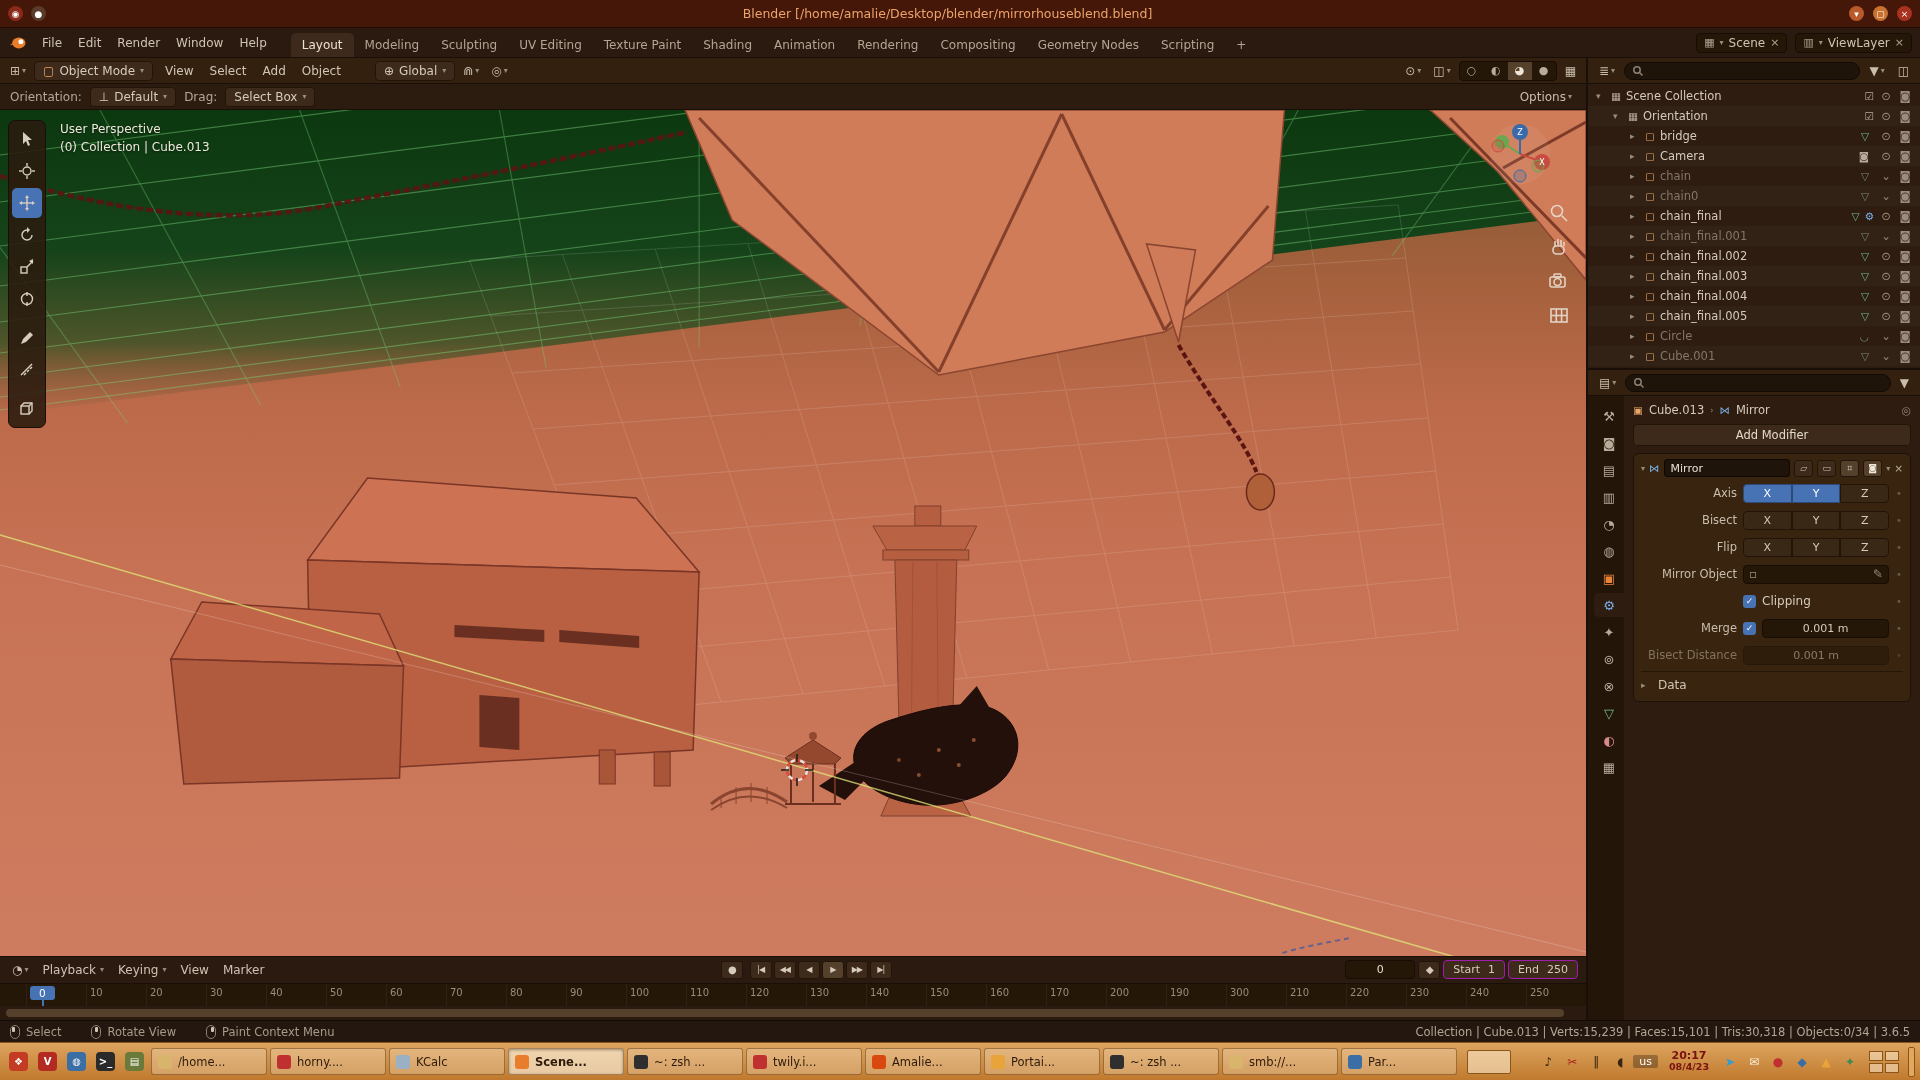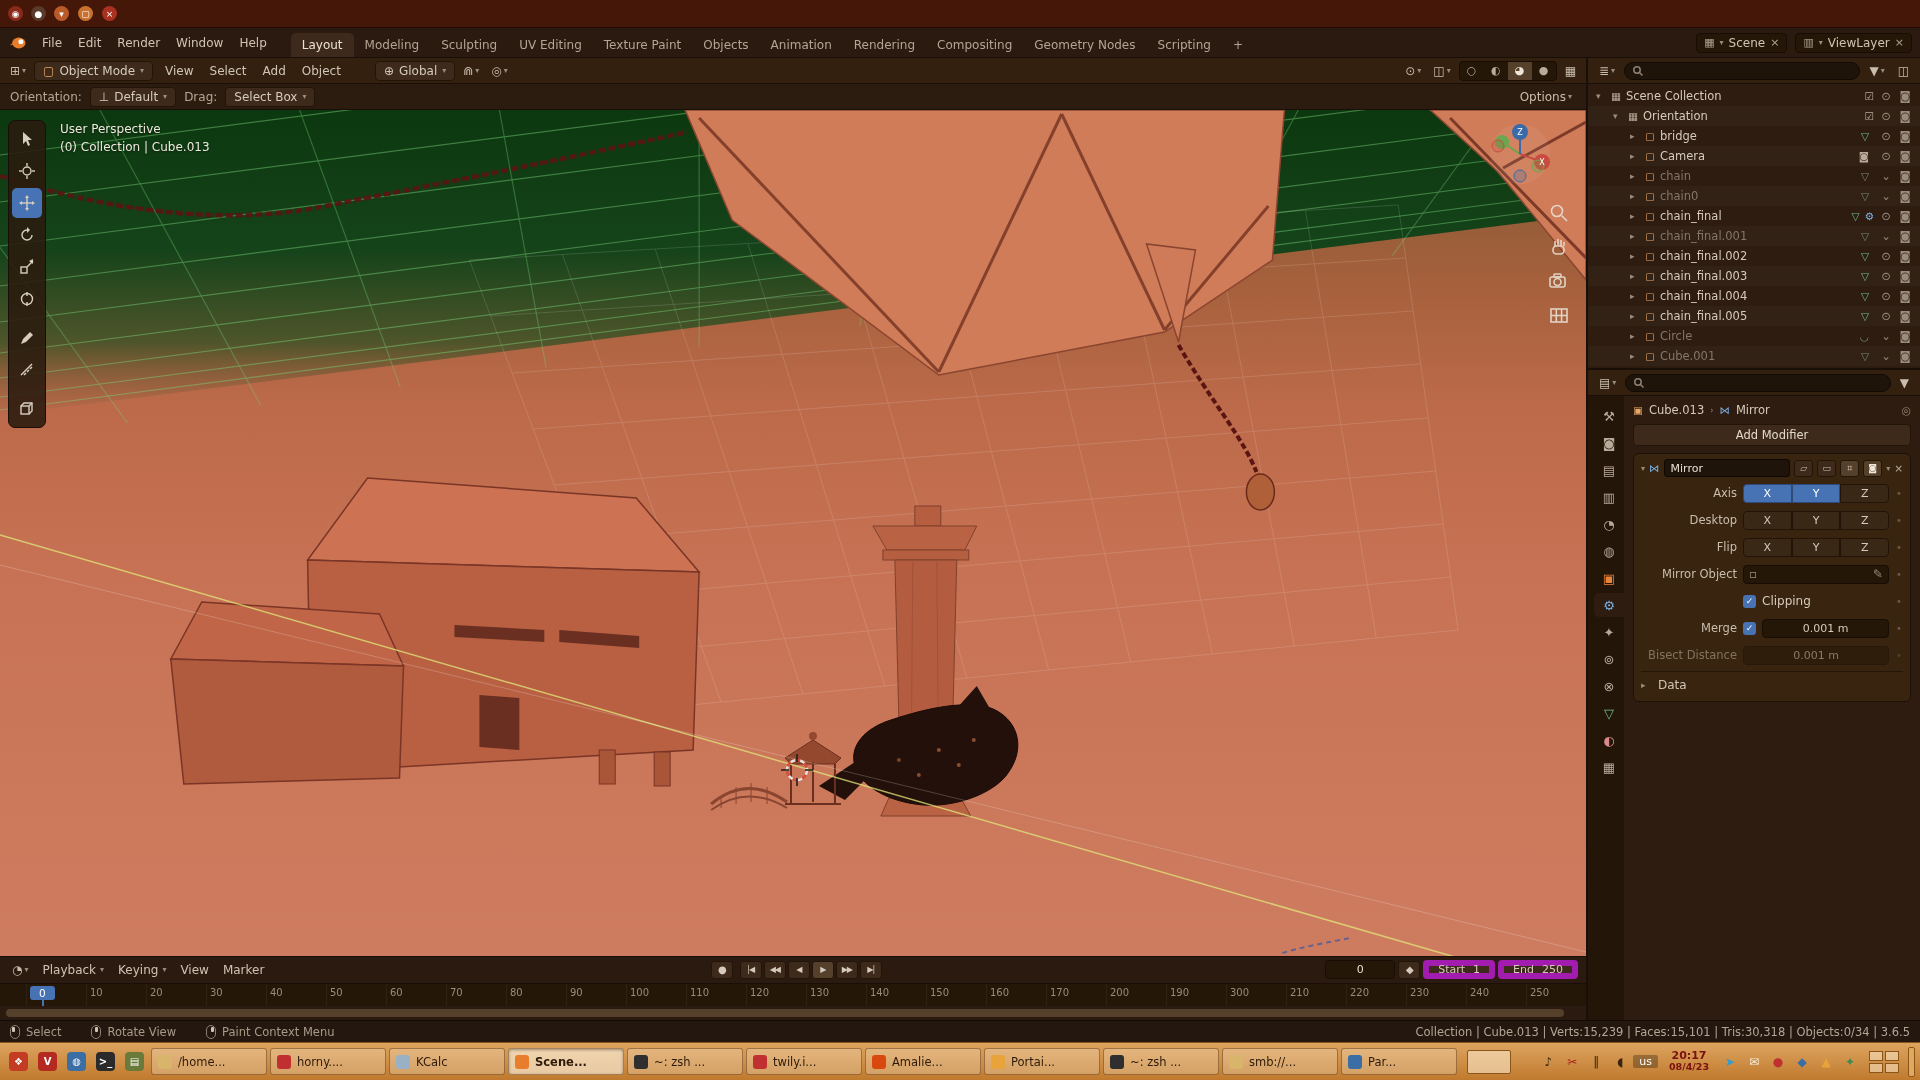--- a/index.html
+++ b/index.html
@@ -56,21 +56,21 @@
   .vp-nav svg{stroke:#e6ddd0;fill:none;stroke-width:1.6;}
 
   
   .timeline{height:64px;display:flex;flex-direction:column;background:#2b1a10;border-top:1px solid #1a0f08;}
   .tl-header{height:26px;display:flex;align-items:center;gap:3px;padding:0 8px;}
   .tl-menu{padding:3px 7px;color:#cfc3b4;display:flex;align-items:center;gap:4px;}
   .transport{display:flex;align-items:center;gap:2px;margin:0 4px;}
   .tr-btn{min-width:22px;height:18px;display:grid;place-items:center;border-radius:3px;background:#3d2a1a;border:1px solid #221508;color:#d5cabc;font-size:8px;letter-spacing:-1px;padding:0 3px;}
   .tr-btn.play{background:#55402c;}
   .frame-chip{width:70px;height:19px;background:#241708;border:1px solid #170d05;border-radius:4px;display:grid;place-items:center;color:#e8dfd2;font-size:11px;}
-  .range-chip{height:19px;background:#3d2a1a;border:6px solid #a21caf;border-radius:4px;display:flex;align-items:center;gap:8px;padding:0 9px;font-size:11px;color:#d5cabc;}
+  .range-chip{height:19px;background:#3d2a1a;border:1px solid #a21caf;border-radius:4px;display:flex;align-items:center;gap:8px;padding:0 9px;font-size:11px;color:#d5cabc;}
   .tl-ruler{height:24px;background:#241708;border-top:1px solid #1a0f08;display:flex;padding-left:26px;position:relative;overflow:hidden;}
   .tick{flex:1;color:#9a8c7c;font-size:10px;padding:3px 0 0 3px;border-left:1px solid rgba(255,255,255,.05);}
   .playhead{position:absolute;left:30px;top:2px;background:#4772b3;color:#fff;padding:1px 9px;border-radius:3px;font-size:10.5px;z-index:2;}
   .playhead::after{content:"";position:absolute;left:50%;top:100%;width:2px;height:8px;background:#4772b3;}
   .tl-scroll{height:14px;display:flex;align-items:center;padding:0 6px;background:#2b1a10;}
   .tl-thumb{height:8px;width:99%;background:#55402c;border-radius:4px;}
 
   
   .right-col{width:332px;display:flex;flex-direction:column;background:#2e1c10;}
   .outliner{height:312px;display:flex;flex-direction:column;border-bottom:2px solid #1a0f08;}
@@ -144,20 +144,21 @@
   .edge-strip{width:7px;height:30px;background:#e2a85e;border:1px solid #8a5518;border-radius:2px;}
 </style>
 </head>
 <body>
 
 <div class="app">
 
   <div class="title-bar">
     <span class="tb-circle" style="background:#8a2a1a">◉</span>
     <span class="tb-circle" style="background:#5a3a2a">●</span>
+    <span class="title-text">Blender [/home/amalie/Desktop/blender/mirrorhouseblend.blend]</span>
     <span class="tb-right">
       <span class="tb-circle" style="background:#b85a2a">▾</span>
       <span class="tb-circle" style="background:#c9712f">▢</span>
       <span class="tb-circle" style="background:#a8321f">×</span>
     </span>
   </div>
 
   <div class="menu-bar">
     <svg class="blender-logo" viewBox="0 0 24 18">
       <ellipse cx="13" cy="9" rx="8" ry="6.5" fill="#e87d2c"></ellipse>
@@ -172,21 +173,21 @@
         <span class="menu-item">Window</span>
         <span class="menu-item">Help</span>
       </span>
     <span class="ws-tabs">
 
     <span class="ws-tab active">Layout</span>
         <span class="ws-tab">Modeling</span>
         <span class="ws-tab">Sculpting</span>
         <span class="ws-tab">UV Editing</span>
         <span class="ws-tab">Texture Paint</span>
-        <span class="ws-tab">Objects</span>
+        <span class="ws-tab">Shading</span>
         <span class="ws-tab">Animation</span>
         <span class="ws-tab">Rendering</span>
         <span class="ws-tab">Compositing</span>
         <span class="ws-tab">Geometry Nodes</span>
         <span class="ws-tab">Scripting</span>
         <span class="ws-tab">+</span>
       </span>
     <span class="top-spacer"></span>
     <span class="scene-chip">
       <span class="chip-glyph">▦</span>
@@ -859,21 +860,21 @@
                 <span class="mod-label">Axis</span>
                 <span class="seg">
 
                 <button class="seg-btn on">X</button>
                     <button class="seg-btn on">Y</button>
                     <button class="seg-btn">Z</button>
                   </span>
                 <span class="dot">•</span>
               </div>
               <div class="mod-row">
-                <span class="mod-label">Desktop</span>
+                <span class="mod-label">Bisect</span>
                 <span class="seg">
 
                 <button class="seg-btn">X</button>
                     <button class="seg-btn">Y</button>
                     <button class="seg-btn">Z</button>
                   </span>
                 <span class="dot">•</span>
               </div>
               <div class="mod-row">
                 <span class="mod-label">Flip</span>

